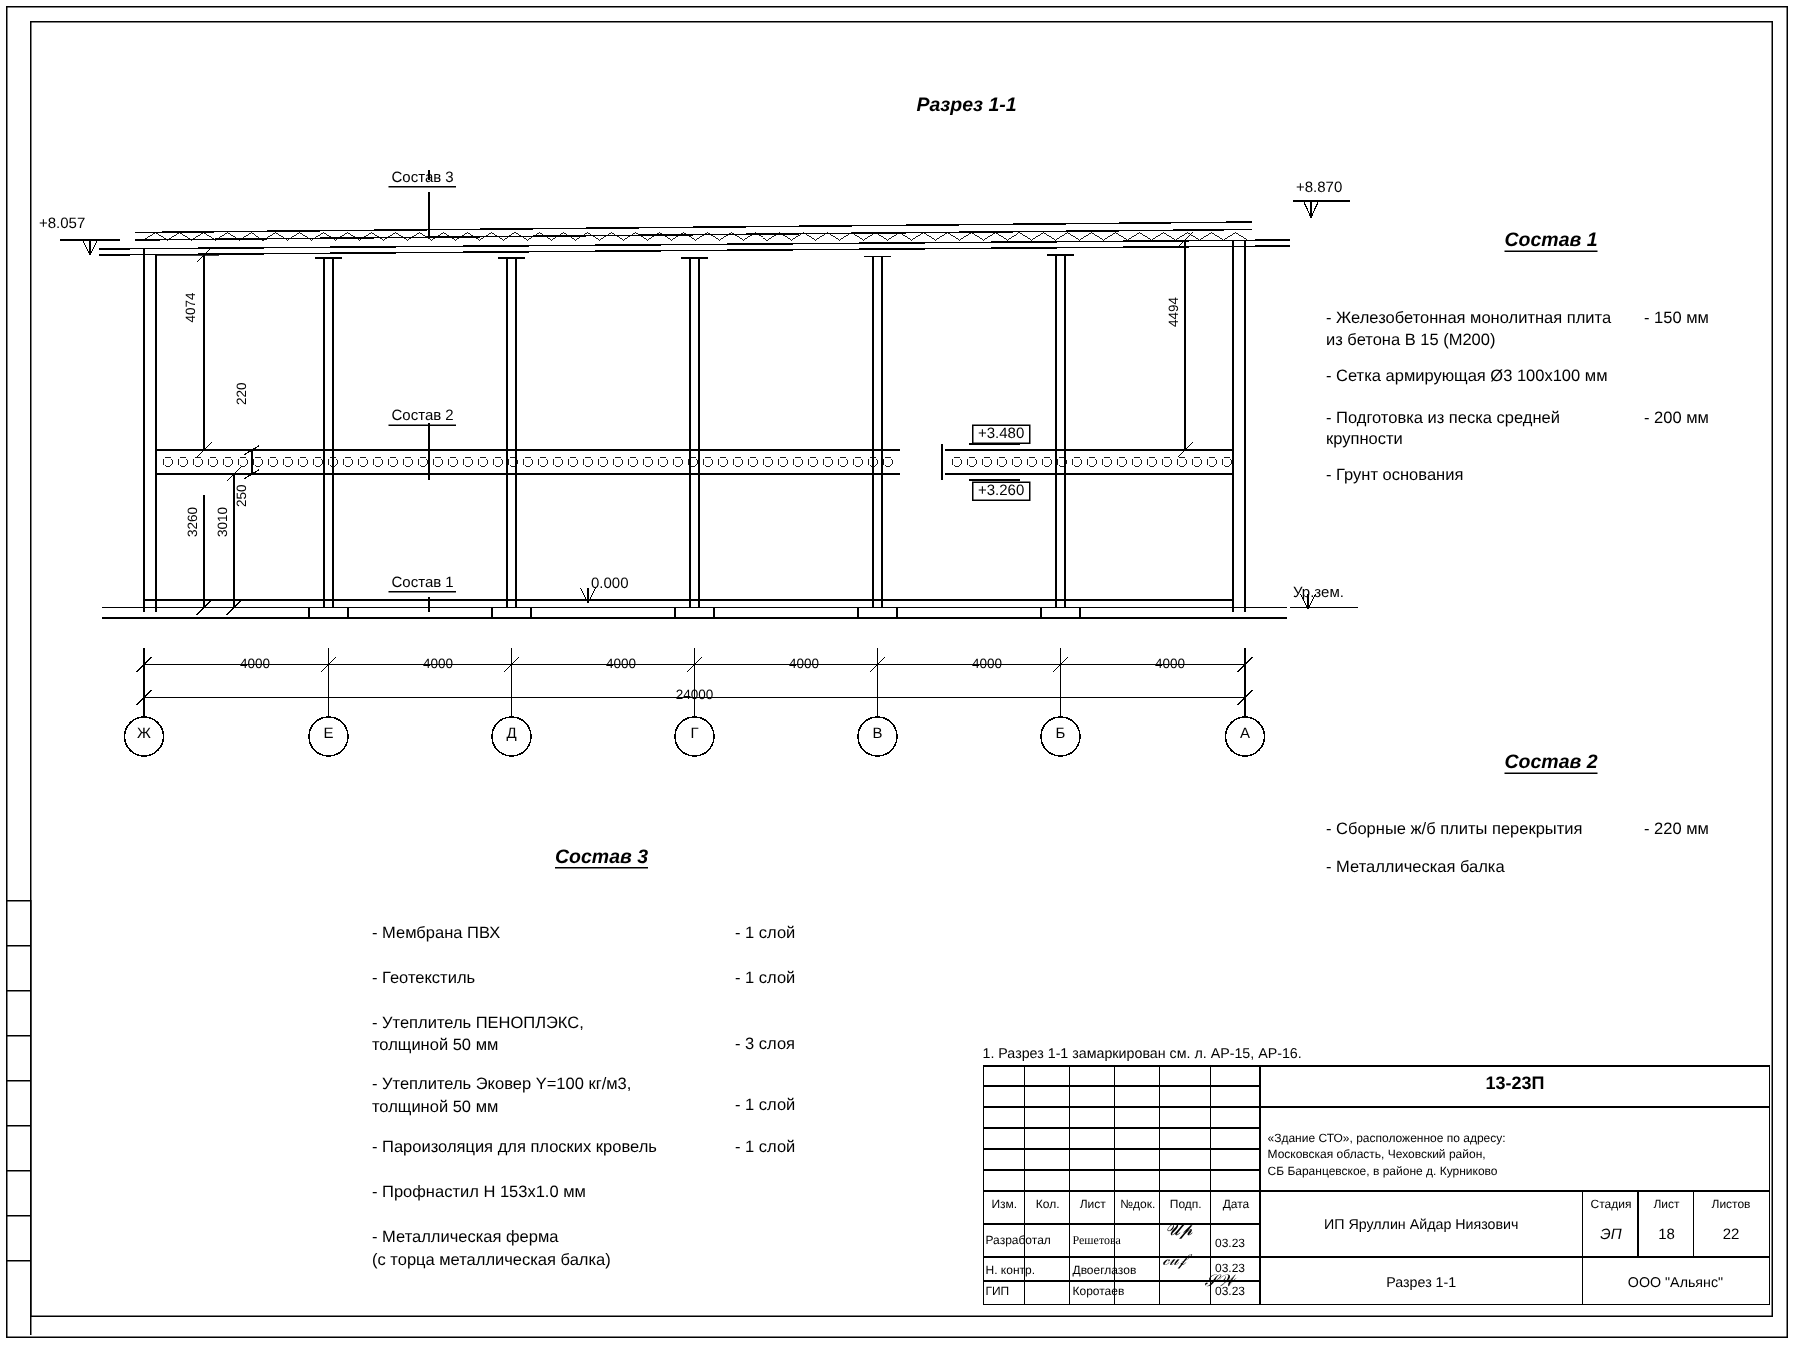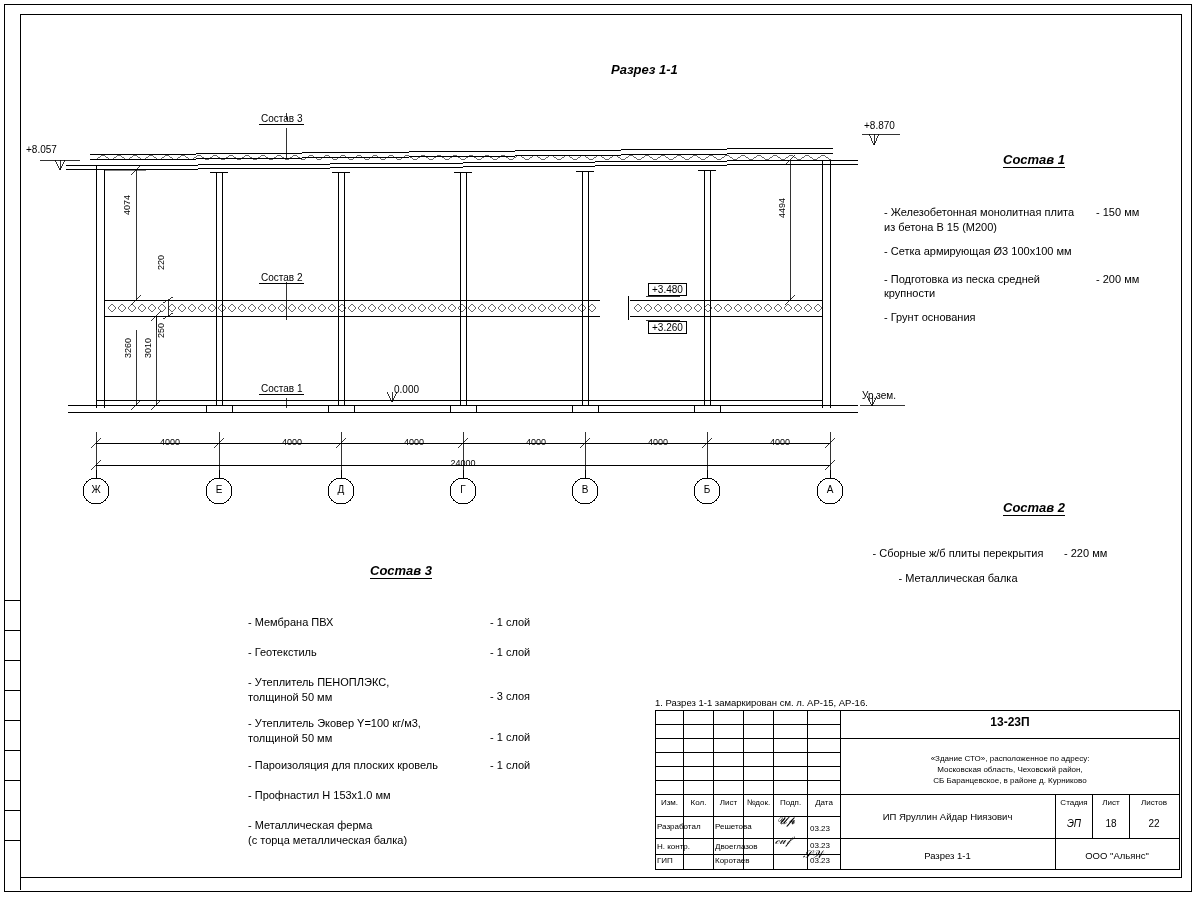--- a/index.html
+++ b/index.html
@@ -343,21 +343,21 @@
   крупности</div>
         <div class="comp-val">- 200 мм</div>
       </div>
     <div class="comp-row" style="margin-top:8px">
         <div class="comp-name" style="width:212px">- Грунт основания</div>
         <div class="comp-val"></div>
       </div>
   </div>
 
   <div class="abs title-it" style="left:1003px;top:500px;border-bottom:1px solid #000;">Состав 2</div>
-  <div class="comp-block" style="left:852px;top:546px;width:310px;text-align:center;">
+  <div class="comp-block" style="left:884px;top:546px;width:310px;">
     <div class="comp-row">
         <div class="comp-name" style="width:212px">- Сборные ж/б плиты перекрытия</div>
         <div class="comp-val">- 220 мм</div>
       </div>
     <div class="comp-row" style="margin-top:10px">
         <div class="comp-name" style="width:212px">- Металлическая  балка</div>
         <div class="comp-val"></div>
       </div>
   </div>
 
@@ -433,37 +433,37 @@
     </svg>
 
     <div class="abs lbl8" style="left:1px;top:88px;width:27px;text-align:center;">Изм.</div>
     <div class="abs lbl8" style="left:29px;top:88px;width:29px;text-align:center;">Кол.</div>
     <div class="abs lbl8" style="left:59px;top:88px;width:29px;text-align:center;">Лист</div>
     <div class="abs lbl8" style="left:89px;top:88px;width:29px;text-align:center;">№док.</div>
     <div class="abs lbl8" style="left:119px;top:88px;width:33px;text-align:center;">Подп.</div>
     <div class="abs lbl8" style="left:153px;top:88px;width:32px;text-align:center;">Дата</div>
 
     <div class="abs lbl8" style="left:2px;top:112px;">Разработал</div>
-    <div class="abs lbl8" style="left:60px;top:112px;">Решетова</div>
+    <div class="abs lbl8" style="left:60px;top:112px;font-family:Liberation Serif, serif;">Решетова</div>
     <div class="abs lbl8" style="left:155px;top:114px;">03.23</div>
     <div class="abs sig" style="left:122px;top:104px;">𝓤𝓹</div>
 
     <div class="abs lbl8" style="left:2px;top:132px;">Н. контр.</div>
     <div class="abs lbl8" style="left:60px;top:132px;">Двоеглазов</div>
     <div class="abs lbl8" style="left:155px;top:131px;">03.23</div>
     <div class="abs sig" style="left:120px;top:124px;">𝒸𝓊𝒻</div>
 
     <div class="abs lbl8" style="left:2px;top:146px;">ГИП</div>
     <div class="abs lbl8" style="left:60px;top:146px;">Коротаев</div>
     <div class="abs lbl8" style="left:155px;top:146px;">03.23</div>
     <div class="abs sig" style="left:120px;top:138px;padding-left:28px;">𝒮𝒲</div>
 
     <div class="abs" style="left:185px;top:5px;width:340px;text-align:center;font-size:12px;font-weight:bold;">13-23П</div>
 
-    <div class="abs" style="left:190px;top:44px;width:330px;text-align:center;font-size:8px;line-height:1.35;white-space:pre-line;">«Здание СТО», расположенное по адресу:
+    <div class="abs" style="left:190px;top:44px;width:330px;font-size:8px;line-height:1.35;white-space:pre-line;">«Здание СТО», расположенное по адресу:
 Московская область, Чеховский район,
 СБ Баранцевское, в районе д. Курниково</div>
 
     <div class="abs" style="left:186px;top:101px;width:213px;text-align:center;font-size:9.5px;">ИП Яруллин Айдар Ниязович</div>
 
     <div class="abs" style="left:186px;top:140px;width:213px;text-align:center;font-size:9.5px;">Разрез 1-1</div>
 
     <div class="abs lbl8" style="left:401px;top:88px;width:36px;text-align:center;">Стадия</div>
     <div class="abs lbl8" style="left:438px;top:88px;width:36px;text-align:center;">Лист</div>
     <div class="abs lbl8" style="left:475px;top:88px;width:48px;text-align:center;">Листов</div>

